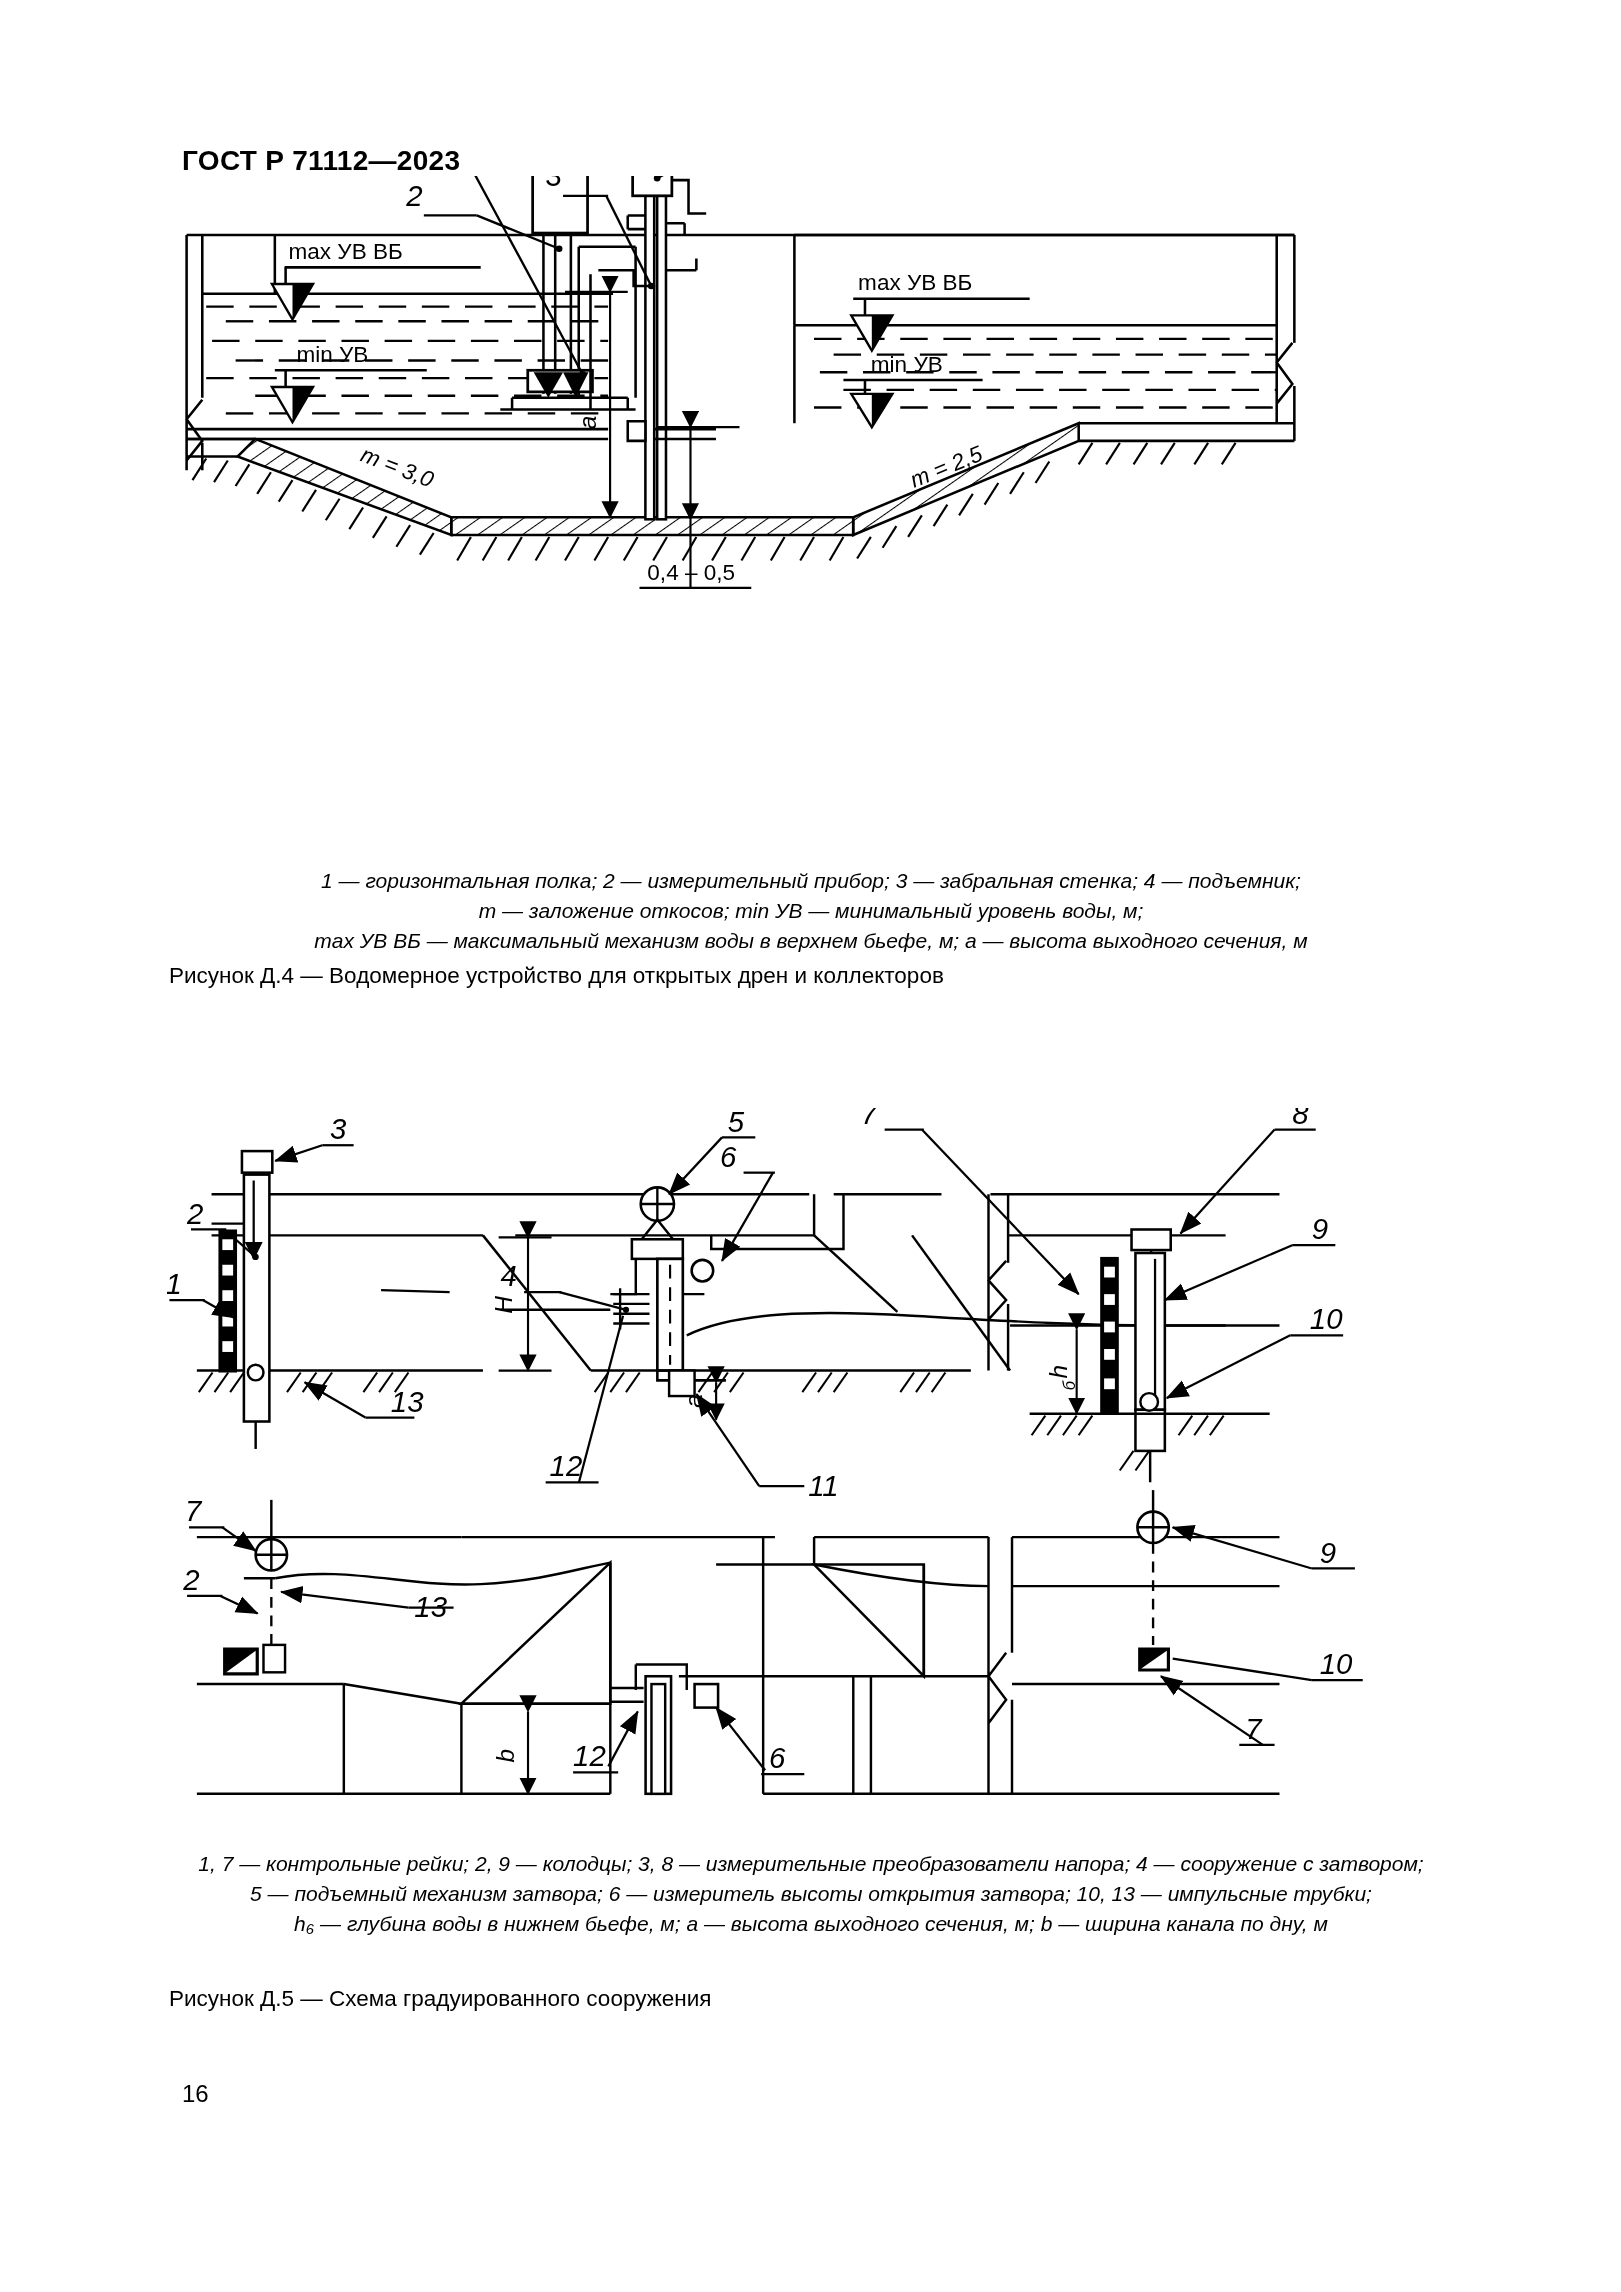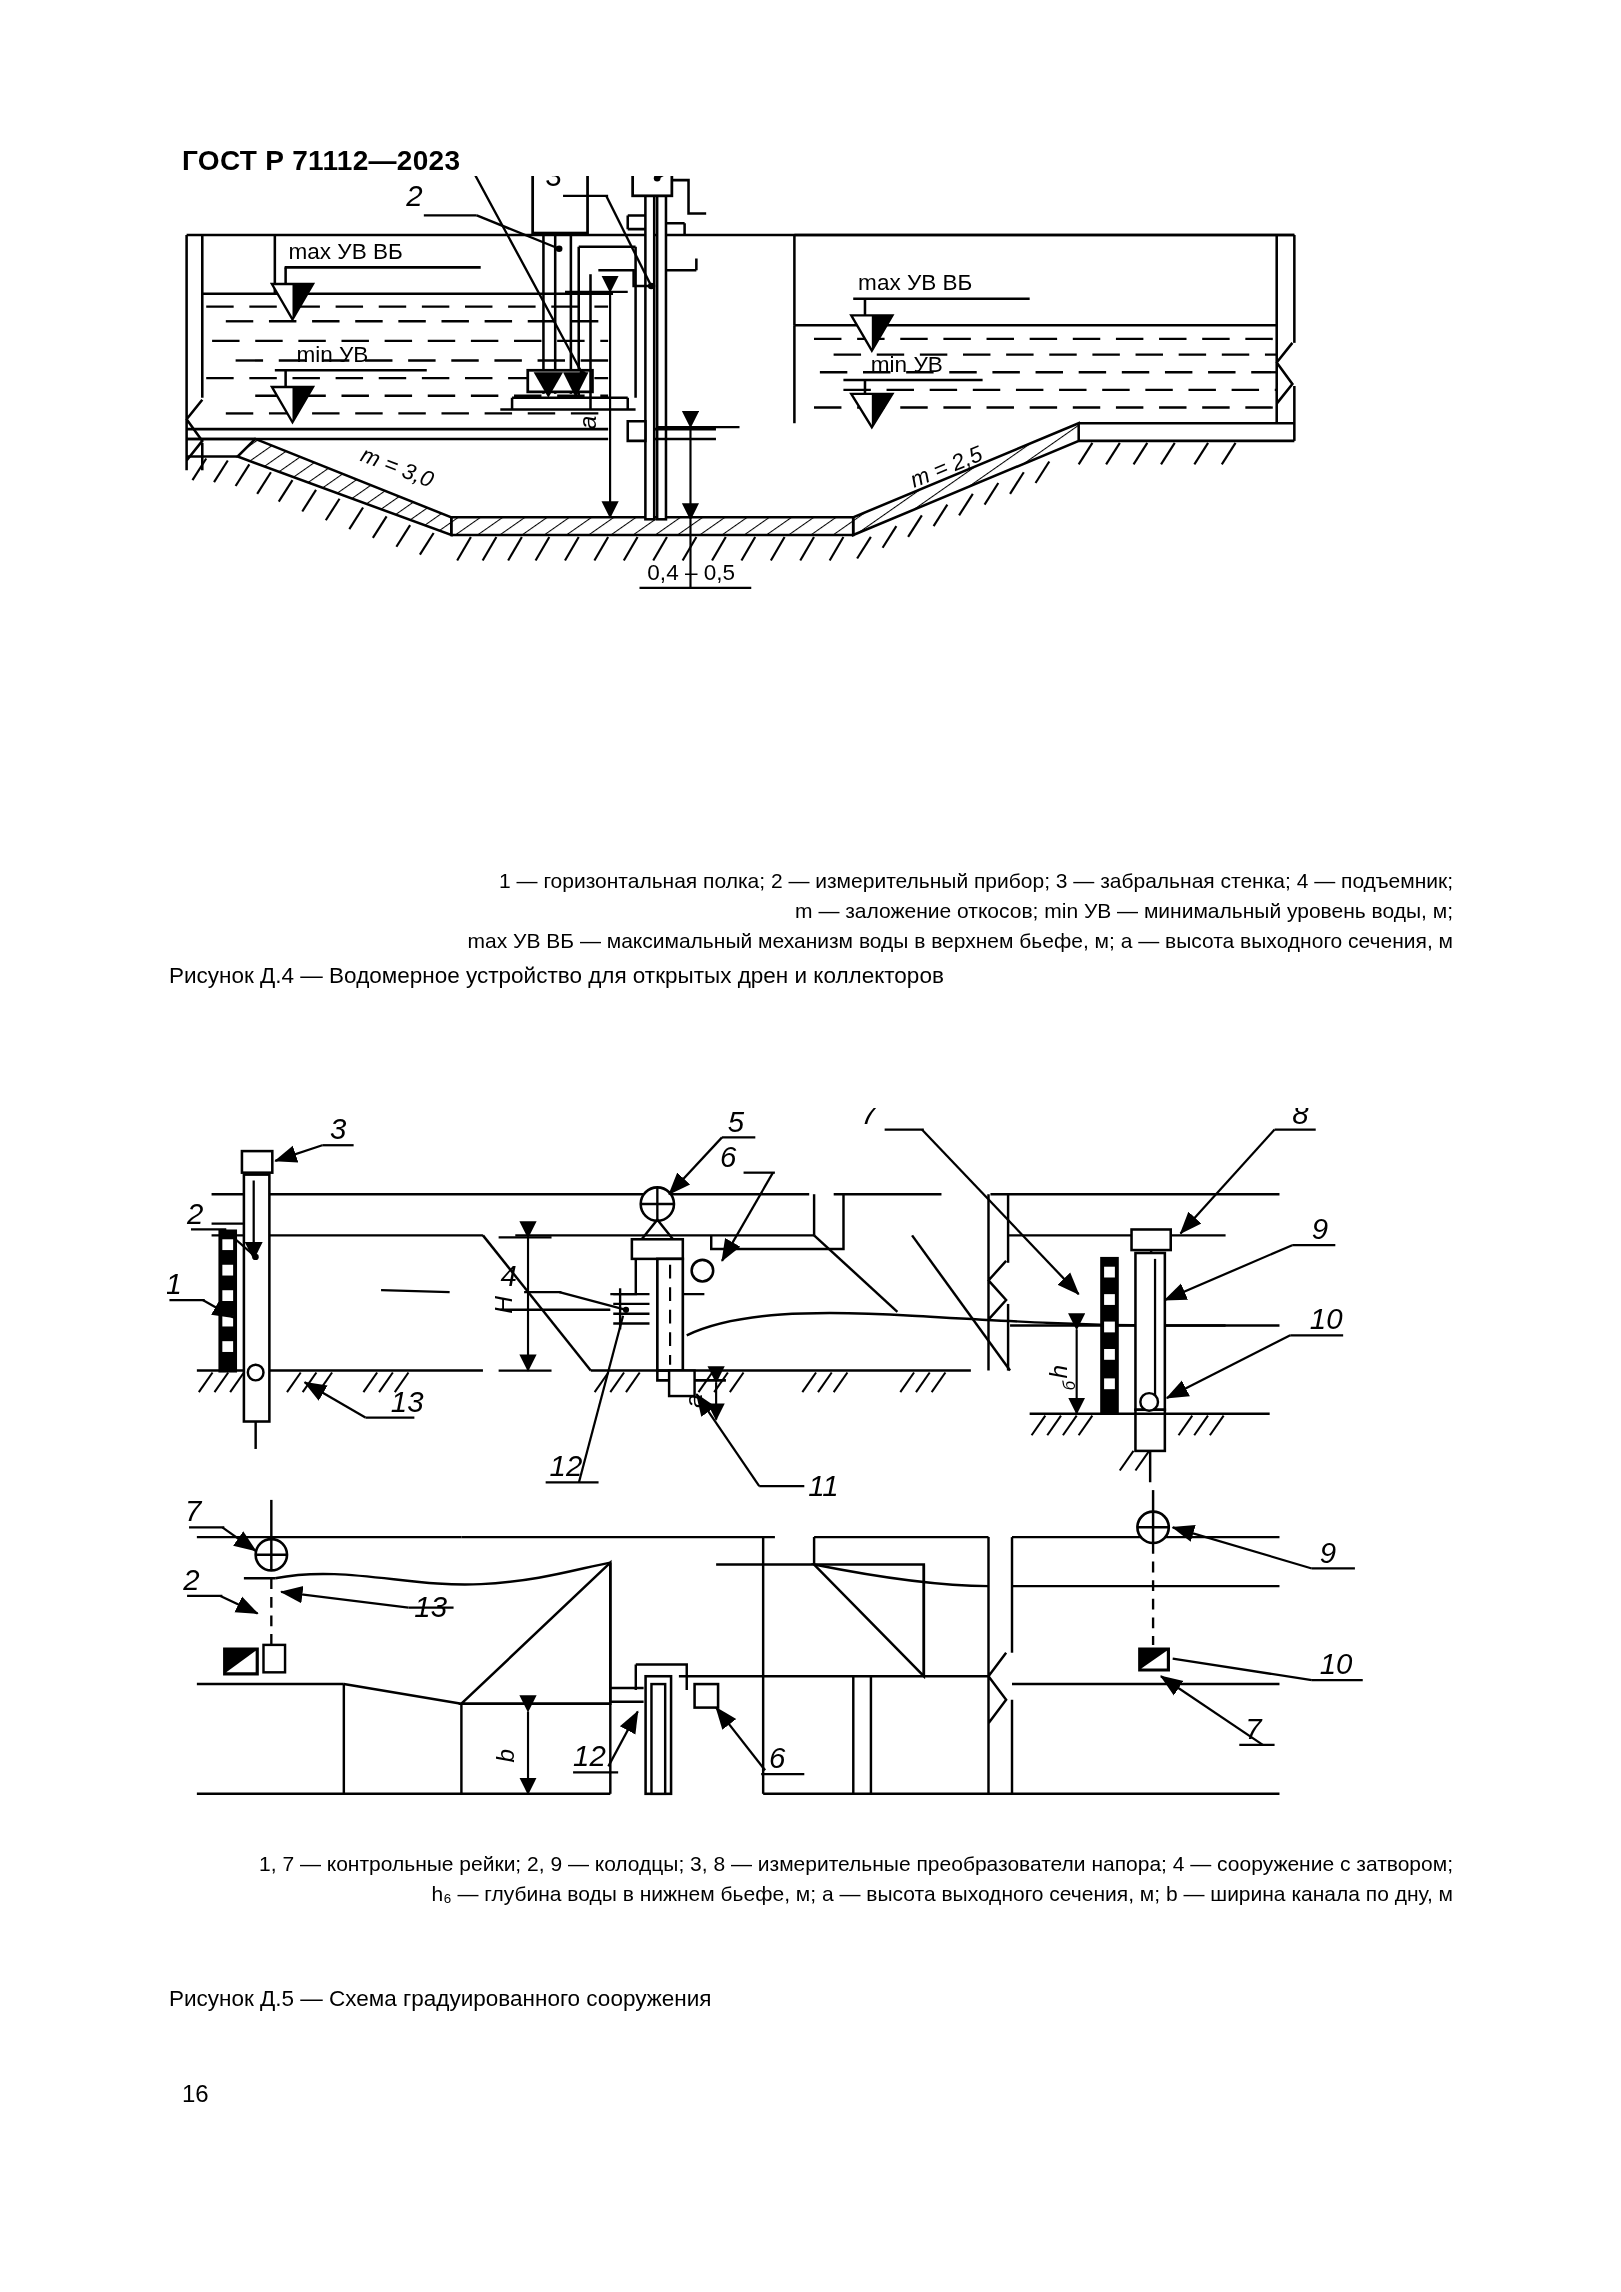--- a/index.html
+++ b/index.html
@@ -32,23 +32,24 @@
     left: 182px;
     top: 2080px;
     font-size: 24px;
   }
 
   
   .figure-legend {
     position: absolute;
     width: 1284px;
     left: 169px;
-    text-align: right;
+    text-align: center;
     font-size: 21px;
     line-height: 30px;
+    font-style: italic;
   }
   .figure-title {
     position: absolute;
     width: 1284px;
     left: 169px;
     font-size: 22.5px;
   }
 
   
   .drawing { position: absolute; }
@@ -603,19 +604,20 @@
   <text class="lbl-num" x="1100" y="644">7</text>
   <text class="lbl-num" x="414" y="672">12</text>
   <text class="lbl-num" x="614" y="674">6</text>
 
   <text class="lbl-dim" x="354" y="668" transform="rotate(-90 354 668)">b</text>
 </svg>
 </div>
 
 <div class="figure-legend" style="top:1849px;">
   <div>1, 7 — контрольные рейки; 2, 9 — колодцы; 3, 8 — измерительные преобразователи напора; 4 — сооружение с затвором;</div>
+  <div>5 — подъемный механизм затвора; 6 — измеритель высоты открытия затвора; 10, 13 — импульсные трубки;</div>
   <div>h₆ — глубина воды в нижнем бьефе, м; a — высота выходного сечения, м; b — ширина канала по дну, м</div>
 </div>
 
 <div class="figure-title" style="top:1986px;">Рисунок Д.5 — Схема градуированного сооружения</div>
 
 <div id="page-number">16</div>
 
 
 </body></html>

